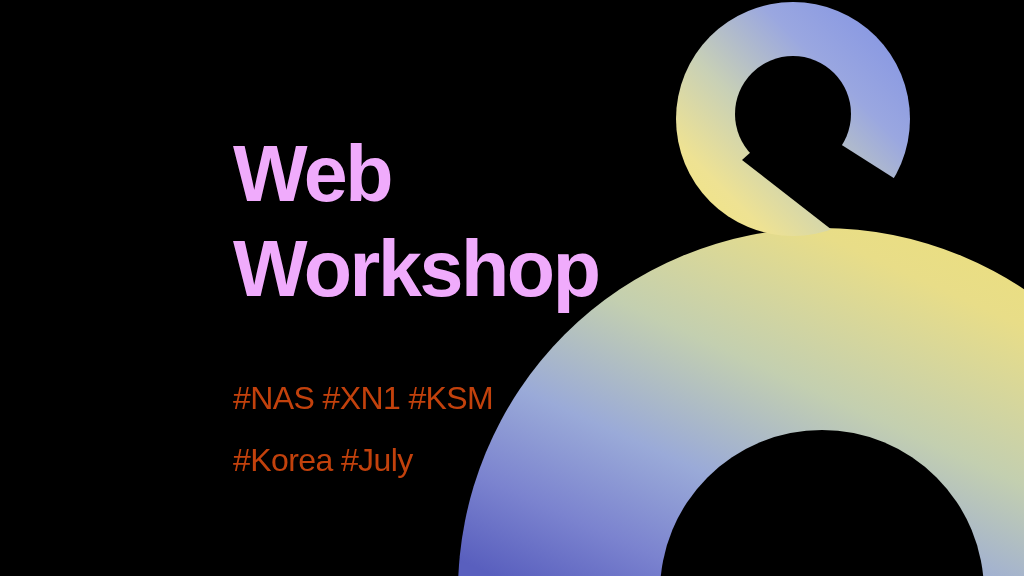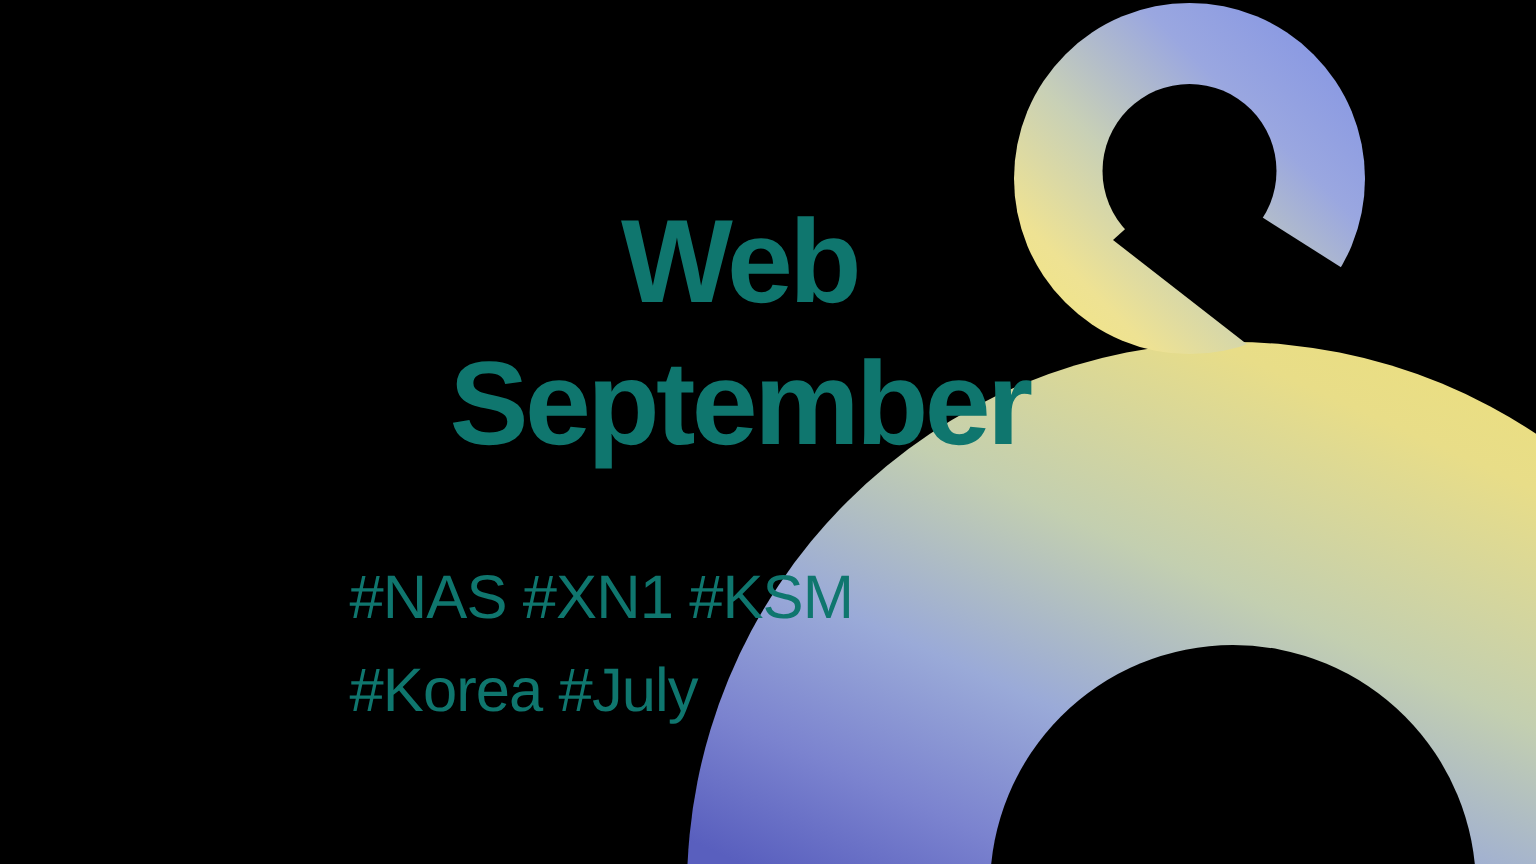--- a/index.html
+++ b/index.html
@@ -38,41 +38,40 @@
     width: 520px;
     z-index: 5;
   }
 
   .title-line {
     font-family: "Liberation Sans", sans-serif;
     font-weight: bold;
     font-size: 79px;
     line-height: 95px;
     letter-spacing: -2.4px;
-    color: #0f766e;
+    color: #f0abfc;
     white-space: nowrap;
     margin: 0;
-    text-align: center;
   }
 
   #subtitle-block {
     position: absolute;
     left: 233px;
     top: 367px;
     width: 560px;
     z-index: 5;
   }
 
   .subtitle-line {
     font-family: "Liberation Sans", sans-serif;
     font-weight: normal;
-    font-size: 41px;
+    font-size: 32px;
     line-height: 62px;
     letter-spacing: -0.6px;
-    color: #0f766e;
+    color: #c2410c;
     white-space: nowrap;
     margin: 0;
   }
 </style>
 </head>
 <body>
 
 <div id="slide">
 
   <svg id="artwork" viewBox="0 0 1024 576" width="1024" height="576" xmlns="http://www.w3.org/2000/svg">
@@ -116,21 +115,21 @@
       <rect x="458" y="228" width="728" height="348" fill="url(#gradBig)"></rect>
     </g>
 
     <g mask="url(#maskQ)">
       <rect x="676" y="2" width="234" height="234" fill="url(#gradQ)"></rect>
     </g>
   </svg>
 
   <div id="text-block">
     <div class="title-line">Web</div>
-    <div class="title-line">September</div>
+    <div class="title-line">Workshop</div>
   </div>
 
   <div id="subtitle-block">
     <div class="subtitle-line">#NAS #XN1 #KSM</div>
     <div class="subtitle-line">#Korea #July</div>
   </div>
 
 </div>
 
 </body></html>

